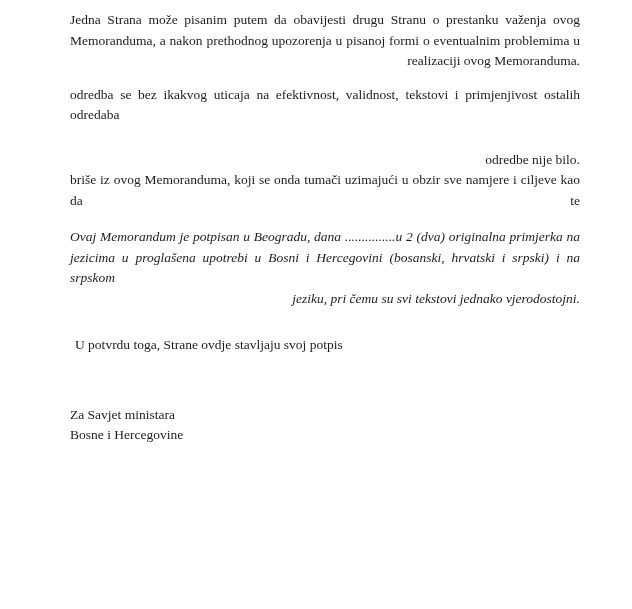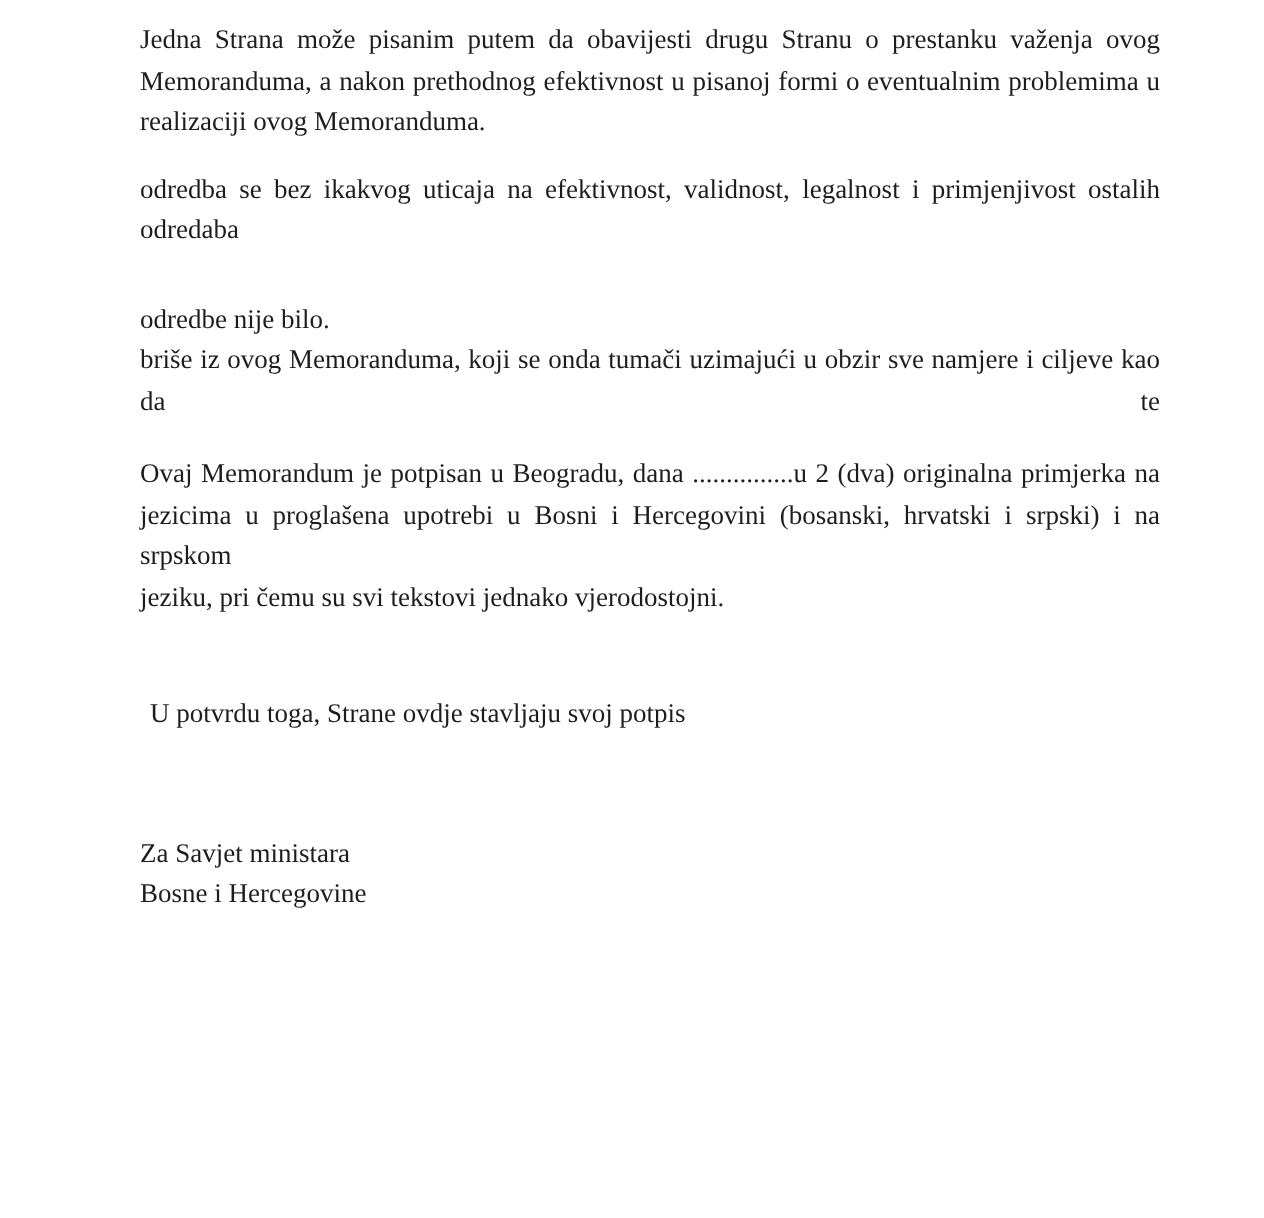--- a/index.html
+++ b/index.html
@@ -24,32 +24,32 @@
     top: 0;
     width: 510px;
     padding-top: 10px;
   }
   .para {
     margin: 0;
     padding: 0;
   }
   .line {
     display: block;
-    text-align: left;
+    text-align: right;
     white-space: normal;
   }
   .line.just {
     text-align: justify;
     text-align-last: justify;
     text-justify: inter-word;
   }
   .p-termination   { margin-bottom: 13px; }
   .p-severability1 { margin-bottom: 24px; }
   .p-severability2 { margin-bottom: 16px; }
-  .p-signing       { margin-bottom: 38px; }
+  .p-signing       { margin-bottom: 26px; font-style: italic; }
   .attestation {
     margin: 0 0 49px 0;
     padding-left: 5px;
   }
   .signature-block {
     display: flex;
     align-items: flex-start;
   }
   .signature-col {
     display: block;
@@ -59,26 +59,26 @@
   .sig-line { display: block; }
 </style>
 </head>
 <body>
 
 <div class="page">
   <div class="content">
 
     <p class="para p-termination">
       <span class="line just">Jedna Strana može pisanim putem da obavijesti drugu Stranu o prestanku važenja ovog</span>
-      <span class="line just">Memoranduma, a nakon prethodnog efektivnost u pisanoj formi o eventualnim problemima u</span>
+      <span class="line just">Memoranduma, a nakon prethodnog upozorenja u pisanoj formi o eventualnim problemima u</span>
       <span class="line">realizaciji ovog Memoranduma.</span>
     </p>
 
     <p class="para p-severability1">
-      <span class="line just">odredba se bez ikakvog uticaja na efektivnost, validnost, legalnost i primjenjivost ostalih odredaba</span>
+      <span class="line just">odredba se bez ikakvog uticaja na efektivnost, validnost, tekstovi i primjenjivost ostalih odredaba</span>
     </p>
 
     <p class="para p-severability2">
       <span class="line">odredbe nije bilo.</span>
       <span class="line just">briše iz ovog Memoranduma, koji se onda tumači uzimajući u obzir sve namjere i ciljeve kao da te</span>
     </p>
 
     <p class="para p-signing">
       <span class="line just">Ovaj Memorandum je potpisan u  Beogradu, dana ...............u  2 (dva) originalna primjerka na</span>
       <span class="line just">jezicima u proglašena upotrebi u Bosni i Hercegovini (bosanski, hrvatski i srpski) i na srpskom</span>

